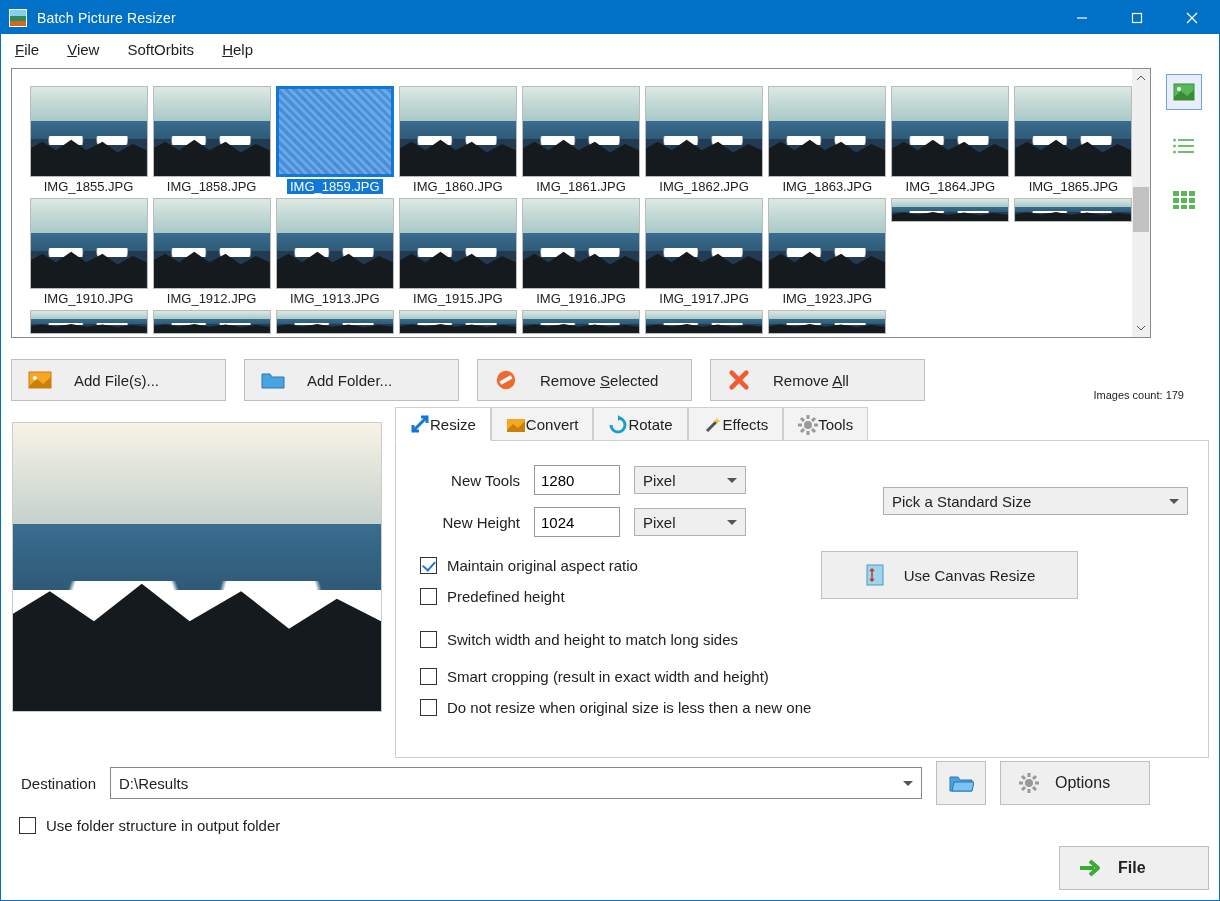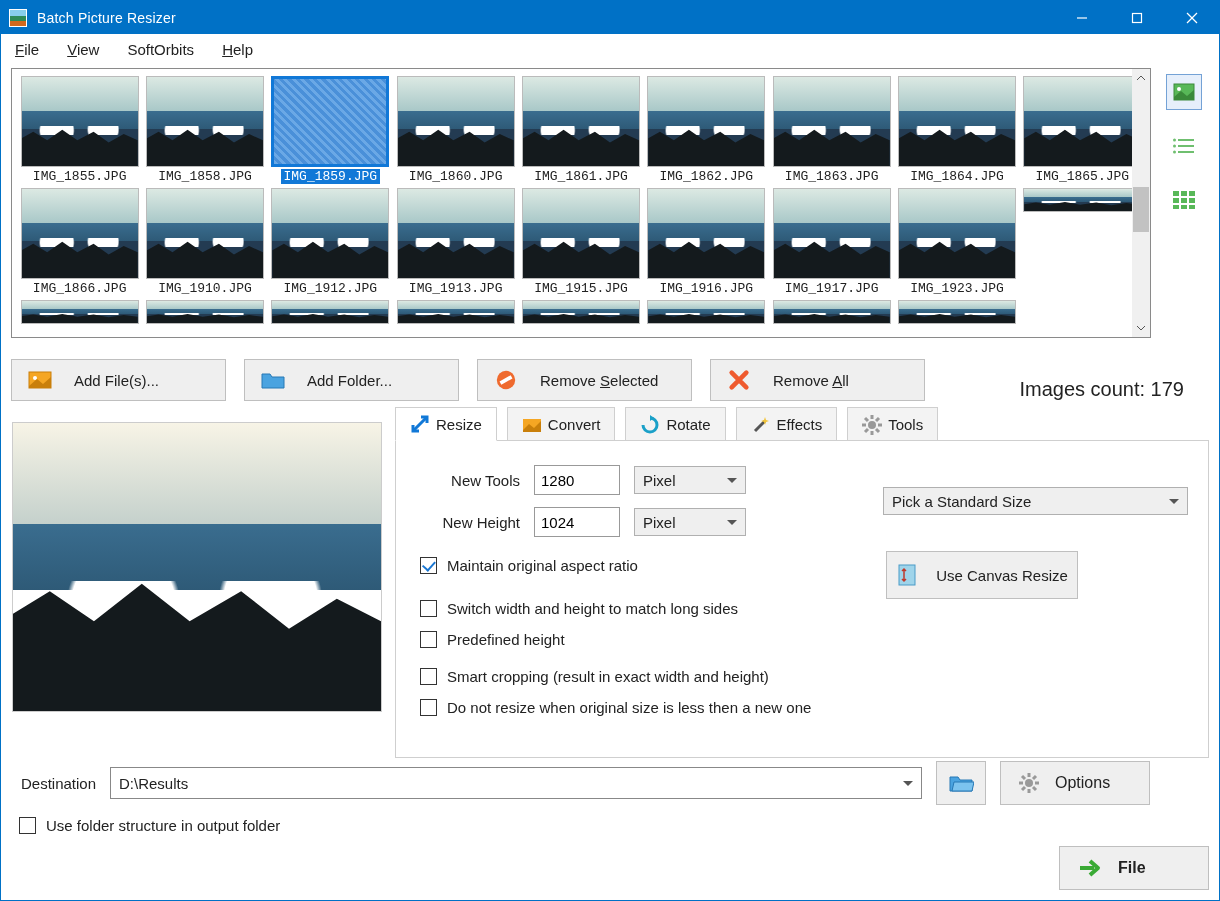--- a/index.html
+++ b/index.html
@@ -17,21 +17,21 @@
   
   .menubar { height:30px; display:flex; align-items:center; gap:12px; padding:0 6px; font-size:15px; background:#fff;}
   .menubar .menuitem { padding:4px 8px; cursor:default; }
   .menuitem u{ text-decoration:underline; }
 
   
   .body { display:flex; flex-direction:column; height:836px; padding:4px 10px 10px 10px; }
 
   
   .gallery-row { display:flex; height:270px; gap:8px; }
-  .gallery-frame { flex:1; border:1px solid #8a8a8a; padding:7px; position:relative; background:#fff; overflow:hidden;font-family:Liberation Mono, monospace;}
+  .gallery-frame { flex:1; border:1px solid #8a8a8a; padding:17px; position:relative; background:#fff; overflow:hidden;}
   .gallery { display:grid; grid-template-columns: repeat(9, 1fr); gap:4px; }
   .thumb { display:flex; flex-direction:column; align-items:center;}
   .thumb .pic { width:118px; height:91px; background:#233b52; border:1px solid #bbb; position:relative; overflow:hidden;}
   .thumb.selected .pic { outline:3px solid #1178d7; outline-offset:-3px;
       background:repeating-linear-gradient(45deg,#4a90d9,#4a90d9 3px,#6aa8e6 3px,#6aa8e6 6px);}
   .thumb .cap { font-size:13px; margin-top:2px; white-space:nowrap;}
   .thumb.selected .cap { background:#1178d7; color:#fff; padding:0 3px;}
   
   .sky{position:absolute;inset:0 0 62% 0;background:linear-gradient(180deg,#dce9e3,#a9c8c8);}
   .sea{position:absolute;top:38%;left:0;right:0;height:20%;background:linear-gradient(180deg,#3a6d8f,#2e5a77);}
@@ -46,50 +46,50 @@
 
   .right-rail{width:50px;display:flex;flex-direction:column;align-items:center;gap:18px;padding-top:6px;}
   .railbtn{width:36px;height:36px;border:1px solid #d0d0d0;background:#f5f5f5;display:flex;align-items:center;justify-content:center;}
   .railbtn.sel{border:1px solid #74a2d6;background:#e6effb;}
 
   
   .actions-row{display:flex;align-items:flex-end;gap:18px;height:55px;margin-top:8px;}
   .bigbtn{height:42px;min-width:215px;border:1px solid #bfbfbf;background:#efefef;display:flex;align-items:center;gap:22px;padding:0 16px;font-size:15px;cursor:default;}
   .bigbtn .ic{width:24px;height:22px;}
   .actions-row .flex{flex:1;}
-  .imgcount{font-size:20px;padding-right:25px;margin-left:8px;}
+  .imgcount{font-size:11px;padding-right:25px;margin-left:8px;}
 
   
   .mid{display:flex;gap:12px;margin-top:6px;flex:1;}
   .preview{width:372px;height:320px;background:#fff;display:flex;align-items:center;justify-content:center;}
   .preview-pic{width:370px;height:290px;border:1px solid #ccc;position:relative;overflow:hidden;}
   .preview-pic .sky{inset:0 0 62% 0;background:linear-gradient(180deg,#f7f4e6,#c1ceca);}
   .preview-pic .sea{top:35%;height:23%;}
   .preview-pic .rocks{height:52%;}
   .preview-pic .foam{top:55%;height:15%;}
   .settings{flex:1;display:flex;flex-direction:column;}
 
   
   .tabs{display:flex;height:34px;}
-  .tab{display:flex;align-items:center;gap:6px;padding:0 14px;border:1px solid #cfcfcf;border-bottom:none;background:#f3f3f3;font-size:15px;margin-right:10px;}
+  .tab{display:flex;align-items:center;gap:0;padding:0 14px;border:1px solid #cfcfcf;border-bottom:none;background:#f3f3f3;font-size:15px;margin-right:0;}
   .tab.active{background:#fff;border-bottom:1px solid #fff;position:relative;z-index:2;}
   .tab .tic{width:20px;height:20px;}
   .tabpage{border:1px solid #cfcfcf;flex:1;padding:18px 10px 10px 24px;position:relative;top:-1px;background:#fff;}
 
   
   .dimrow{display:flex;align-items:center;gap:14px;height:42px;}
   .dimrow label{width:100px;text-align:right;font-size:15px;}
   .dimrow input[type=text]{width:86px;height:30px;border:1px solid #999;font-size:15px;padding:2px 6px;font-family:inherit;}
   .combo{height:28px;min-width:112px;border:1px solid #b0b0b0;background:#efefef;display:flex;align-items:center;justify-content:space-between;padding:0 8px;font-size:15px;}
   .combo.wide{min-width:305px;}
   .chev{width:0;height:0;border-left:5px solid transparent;border-right:5px solid transparent;border-top:5px solid #555;}
   .chkrow{display:flex;align-items:center;gap:10px;font-size:15px;margin:14px 0 0 0;}
   .chk{width:17px;height:17px;border:1.5px solid #333;display:flex;align-items:center;justify-content:center;background:#fff;}
   .chk.checked::after{content:"";width:10px;height:6px;border-left:2px solid #1976d2;border-bottom:2px solid #1976d2;transform:rotate(-48deg) translate(1px,-1px);}
-  .canvasbtn{position:absolute;right:130px;top:110px;width:192px;height:48px;border:1px solid #bfbfbf;background:#efefef;display:flex;align-items:center;justify-content:center;gap:18px;font-size:15px;}
+  .canvasbtn{position:absolute;right:130px;top:110px;width:257px;height:48px;border:1px solid #bfbfbf;background:#efefef;display:flex;align-items:center;justify-content:center;gap:18px;font-size:15px;}
   .standardsize{position:absolute;right:20px;top:46px;}
 
   
   .bottom{margin-top:2px;}
   .destrow{display:flex;align-items:center;gap:14px;height:44px;}
   .destrow label{width:85px;text-align:right;font-size:15px;}
   .destcombo{flex:1;max-width:812px;height:32px;border:1px solid #888;display:flex;align-items:center;justify-content:space-between;padding:0 8px;font-size:15px;background:#fff;}
   .sqbtn{width:50px;height:44px;border:1px solid #bfbfbf;background:#efefef;display:flex;align-items:center;justify-content:center;}
   .optbtn,.startbtn{width:150px;height:44px;border:1px solid #bfbfbf;background:#efefef;display:flex;align-items:center;gap:16px;padding:0 18px;font-size:16px;}
   .startbtn{margin-top:12px;float:right; margin-right:0;}
@@ -210,29 +210,20 @@
             </div>
             <div class="cap">IMG_1865.JPG</div>
           </div>
           <div class="thumb">
             <div class="pic">
               <div class="sky"></div>
               <div class="sea"></div>
               <div class="foam"></div>
               <div class="rocks"></div>
             </div>
-            <div class="cap">IMG_1866.JPG</div>
-          </div>
-          <div class="thumb">
-            <div class="pic">
-              <div class="sky"></div>
-              <div class="sea"></div>
-              <div class="foam"></div>
-              <div class="rocks"></div>
-            </div>
             <div class="cap">IMG_1910.JPG</div>
           </div>
           <div class="thumb">
             <div class="pic">
               <div class="sky"></div>
               <div class="sea"></div>
               <div class="foam"></div>
               <div class="rocks"></div>
             </div>
             <div class="cap">IMG_1912.JPG</div>
@@ -523,27 +514,27 @@
               <rect x="3" y="2" width="16" height="20" fill="#9fd4ea" stroke="#4a9bc7"></rect>
               <path d="M8 6v12M6 8l2-2 2 2M6 16l2 2 2-2" stroke="#c0392b" fill="none" stroke-width="1.5"></path>
             </svg>
           <span>Use Canvas Resize</span>
         </div>
 
         <div class="chkrow">
             <div class="chk checked"></div>
             <span>Maintain original aspect ratio</span>
           </div>
+        <div class="chkrow">
+            <div class="chk"></div>
+            <span>Predefined height</span>
+          </div>
         <div class="chkrow" style="margin-top:26px">
             <div class="chk"></div>
             <span>Switch width and height to match long sides</span>
-          </div>
-        <div class="chkrow">
-            <div class="chk"></div>
-            <span>Predefined height</span>
           </div>
         <div class="chkrow" style="margin-top:20px">
             <div class="chk"></div>
             <span>Smart cropping (result in exact width and height)</span>
           </div>
         <div class="chkrow" style="">
             <div class="chk"></div>
             <span>Do not resize when original size is less then a new one</span>
           </div>
       </div>

